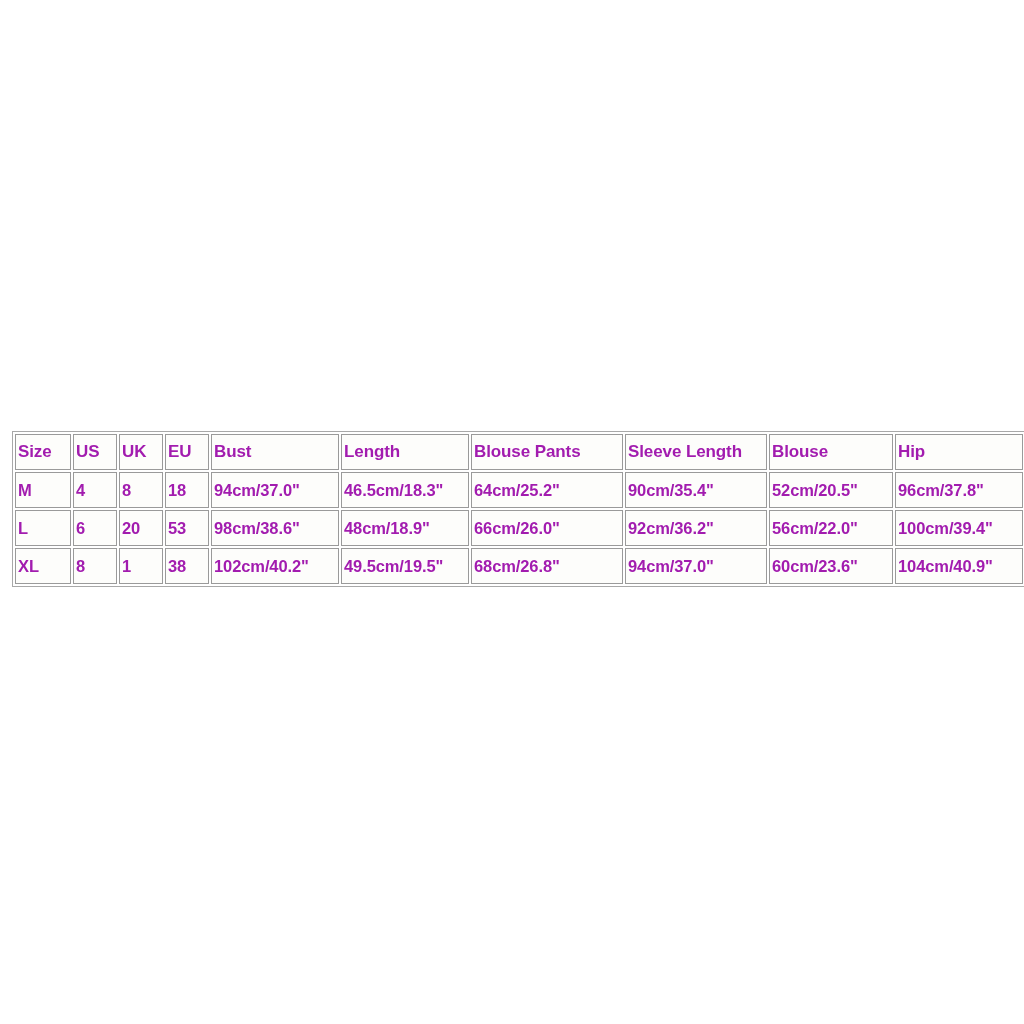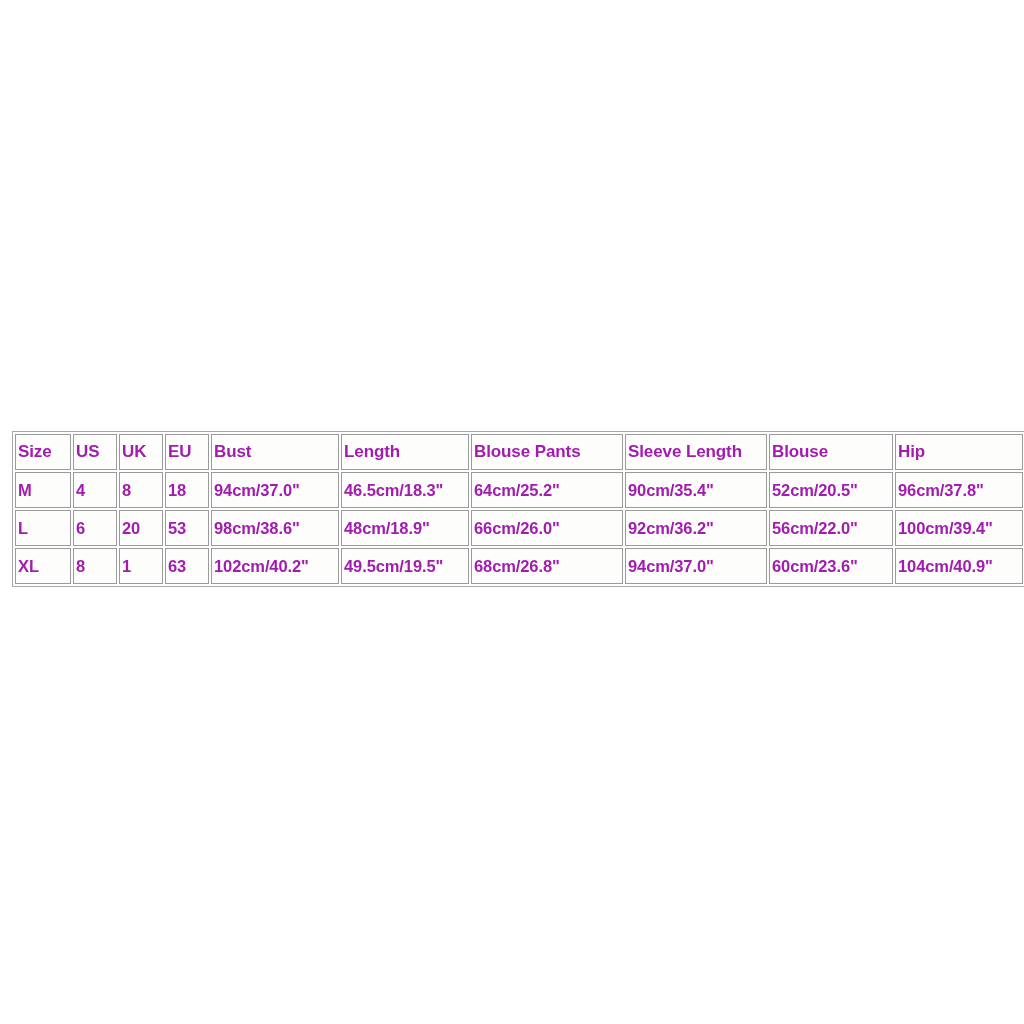--- a/index.html
+++ b/index.html
@@ -125,21 +125,21 @@
           <td>66cm/26.0"</td>
           <td>92cm/36.2"</td>
           <td>56cm/22.0"</td>
           <td>100cm/39.4"</td>
         </tr>
 
         <tr>
           <td>XL</td>
           <td>8</td>
           <td>1</td>
-          <td>63</td>
+          <td>38</td>
           <td>102cm/40.2"</td>
           <td>49.5cm/19.5"</td>
           <td>68cm/26.8"</td>
           <td>94cm/37.0"</td>
           <td>60cm/23.6"</td>
           <td>104cm/40.9"</td>
         </tr>
       </tbody>
     </table>
   </div>

